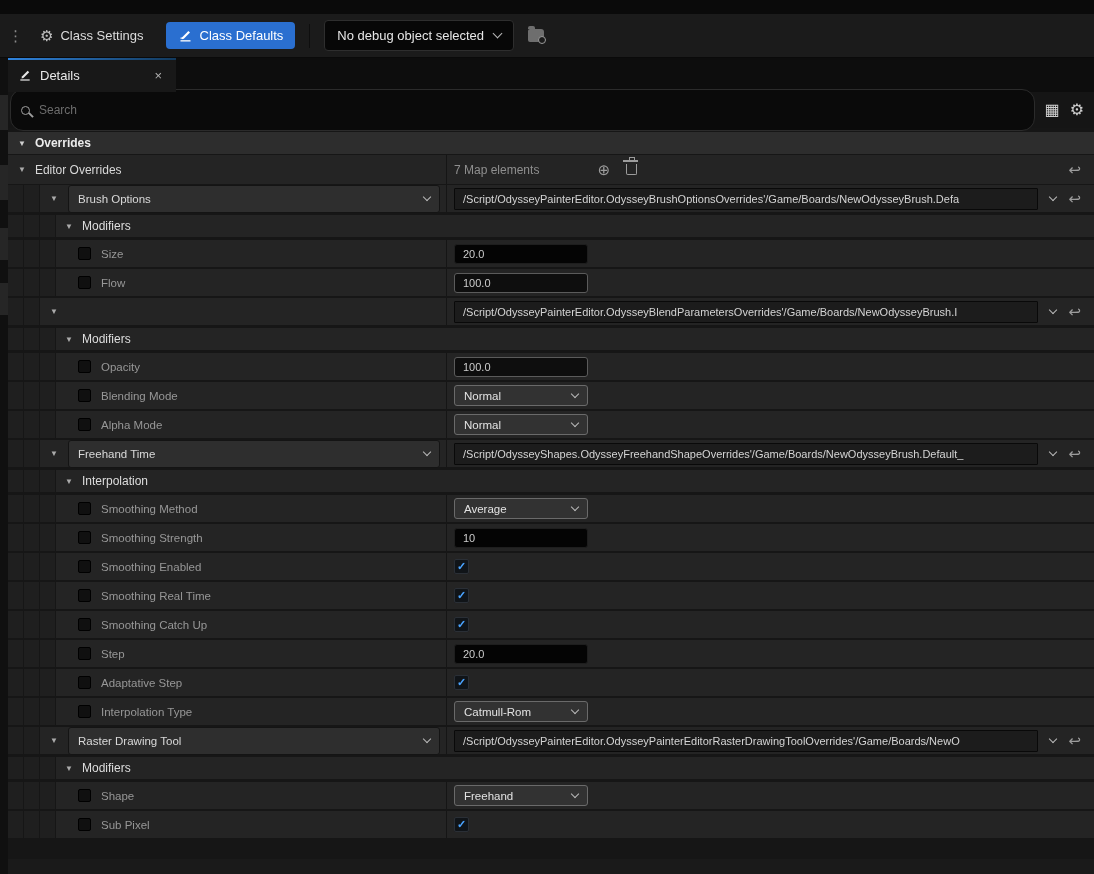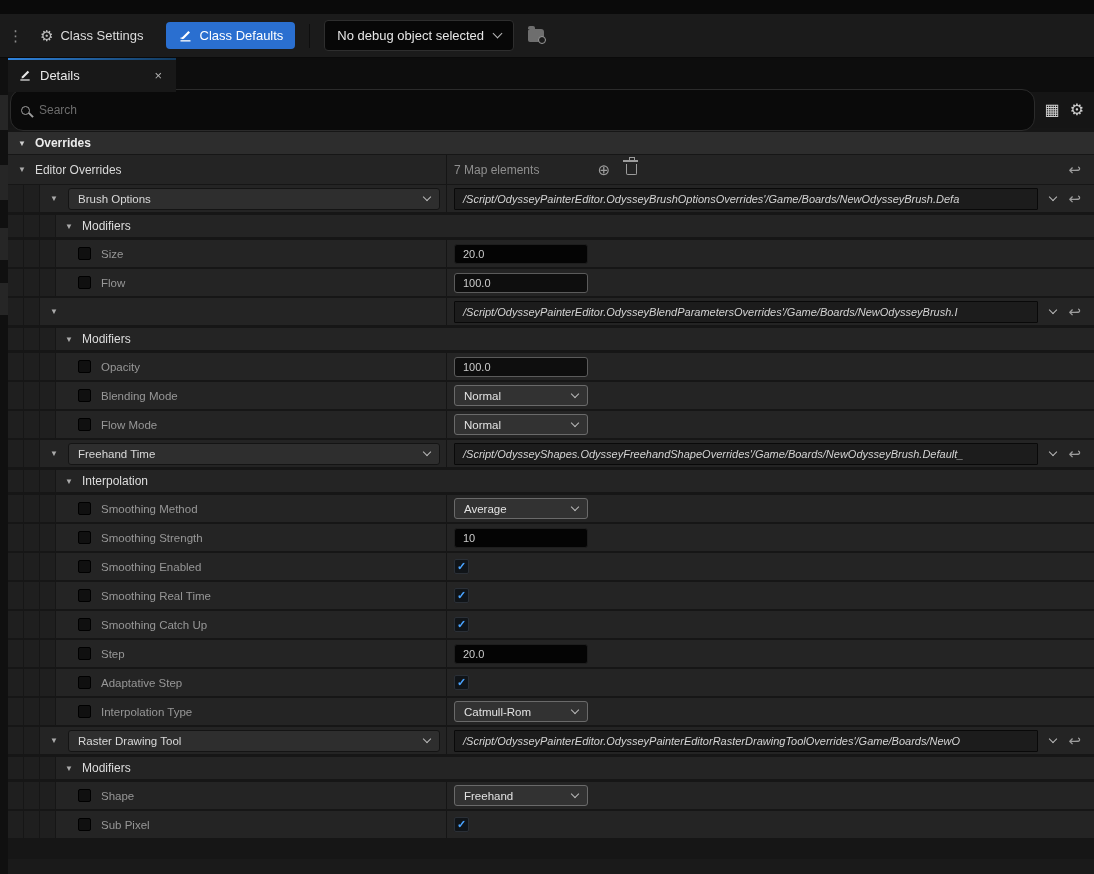--- a/index.html
+++ b/index.html
@@ -98,28 +98,28 @@
   .trash-ico::after { content:''; position:absolute; top:-7px; left:2.5px; width:4px; height:2px; border:1.4px solid #9c9c9c; border-bottom:none; }
   .reset-btn { margin-left:auto; margin-right:13px; color:#9c9c9c; font-size:15px; cursor:pointer; line-height:1; }
 
   
   .ind { width:16px; height:100%; background:#1f1f1f; border-right:1px solid #161616; flex:none; }
 
   
   .row-key { height:27px; margin-bottom:3px; }
   .key-tri { width:28px; text-align:center; }
   .key-combo {
-    flex:1; height:22px; margin-right:6px; background:#2e2e2e; border:1px solid #141414; border-radius:3px;
+    flex:1; height:28px; margin-right:6px; background:#2e2e2e; border:1px solid #141414; border-radius:3px;
     display:flex; align-items:center; justify-content:space-between; padding:0 9px;
     font-size:11.5px; color:#d9d9d9; cursor:pointer;
   }
   .path-field {
     flex:1; height:22px; background:#1c1c1c; border:1px solid #090909; border-radius:1px;
     display:flex; align-items:center; padding:0 8px; font-size:11px; color:#d4d4d4;
-    white-space:nowrap; overflow:hidden; cursor:text;font-style:italic;
+    white-space:nowrap; overflow:hidden; cursor:text;
   }
   .key-chev { width:30px; display:flex; justify-content:center; cursor:pointer; }
 
   
   .row-group { height:22px; margin-bottom:3px; }
   .grp-tri { width:26px; text-align:center; }
   .grp-label { font-size:12px; color:#dedede; }
 
   
   .row-prop { height:27px; margin-bottom:2px; }
@@ -325,21 +325,21 @@
             </div>
           </div>
         </div>
         <div class="row row-prop">
           <div class="name-col">
             <span class="ind"></span>
             <span class="ind"></span>
             <span class="ind"></span>
             <span class="prop-pad"></span>
             <span class="ovr-box"></span>
-            <span class="prop-label">Flow Mode</span>
+            <span class="prop-label">Alpha Mode</span>
           </div>
           <div class="value-col">
             <div class="val-dropdown">
               <span>Normal</span>
               <span class="chev small"></span>
             </div>
           </div>
         </div>
         <div class="row row-key">
           <div class="name-col">

